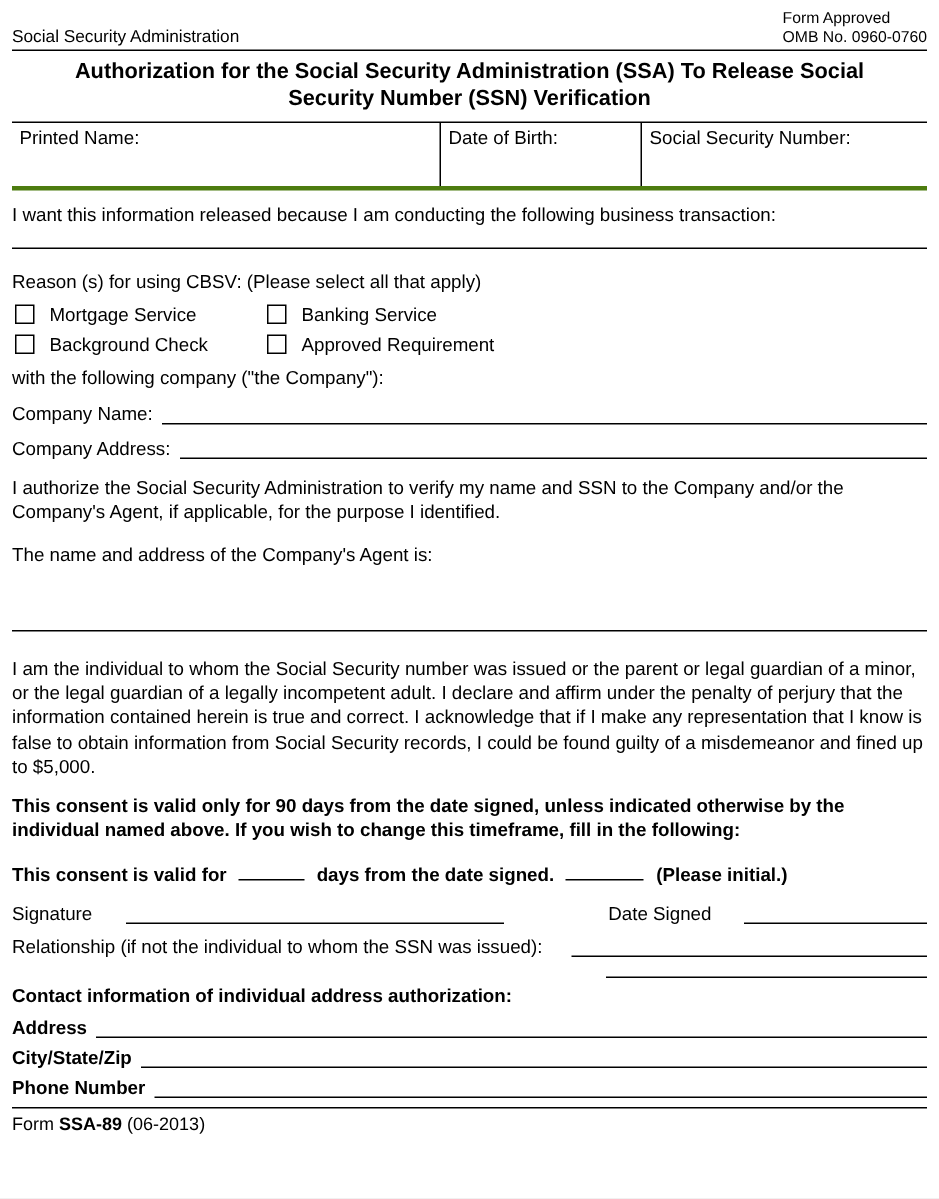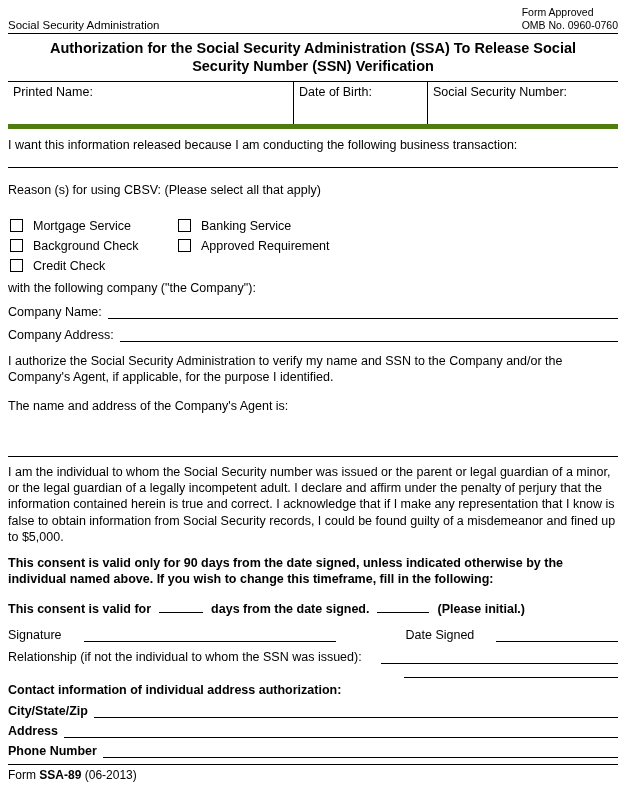--- a/index.html
+++ b/index.html
@@ -9,43 +9,43 @@
     background:#ffffff; color:#000;
     font-family:"Liberation Sans", sans-serif;
     overflow:hidden;
   }
   .hdr { display:flex; justify-content:space-between; align-items:flex-end;
          border-bottom:1px solid #000; padding-bottom:2px; }
   .hdr-left { font-size:11.5px; }
   .hdr-right { font-size:10.5px; line-height:1.2; }
   .title { font-size:14.5px; font-weight:bold; text-align:center;
            padding:5px 22px 6px; line-height:1.25; margin:0; }
-  .id-row { display:flex; border-top:1px solid #000; border-bottom:5px solid #4d7c0f; }
+  .id-row { display:flex; border-top:1px solid #000; border-bottom:3px solid #4d7c0f; }
   .id-cell { height:42px; box-sizing:border-box; padding:3px 5px;
              font-size:12.5px; border-right:1px solid #000; }
   .id-cell:last-child { border-right:none; }
   .c1 { width:286px; } .c2 { width:134px; } .c3 { flex:1; }
   .txt { font-size:12.5px; line-height:1.3; }
   .b { font-weight:bold; }
   .mt-release { margin-top:8px; }
   .write-line { height:13px; border-bottom:1px solid #000; }
   .mt-reason { margin-top:14px; }
   .reasons-grid { display:grid; grid-template-columns:168px 240px;
-                  row-gap:6px; margin-top:21px; margin-left:2px; }
+                  row-gap:6px; margin-top:7px; margin-left:2px; }
   .reason { display:flex; align-items:center; font-size:12.5px; }
   .cb { width:11px; height:11px; border:1px solid #000; margin-right:10px;
         flex:none; display:inline-block; background:#fff; }
   .mt-intro { margin-top:7px; }
   .field-row { display:flex; margin-top:9px; font-size:12.5px; }
   .fill { flex:1; border-bottom:1px solid #000; height:13px; margin-left:6px; }
   .fill-fixed { width:252px; flex:none; }
   .mt-auth { margin-top:11px; }
   .mt-agent { margin-top:12px; }
   .agent-area { height:42px; border-bottom:1px solid #000; }
-  .mt-decl { margin-top:7px; }
+  .mt-decl { margin-top:17px; }
   .mt-notice { margin-top:10px; }
   .consent-row { margin-top:12px; font-size:12.5px; }
   .blank { display:inline-block; border-bottom:1px solid #000; height:12px;
            vertical-align:baseline; margin:0 8px; }
   .blank-days { width:44px; } .blank-init { width:52px; }
   .sig-row { display:flex; align-items:flex-end; margin-top:12px; font-size:12.5px;gap:16px; }
   .sig-gap { margin-left:16px;padding-left:38px; }
   .rel-row { margin-top:8px;gap:13px; }
   .rel-cont { display:flex; }
   .rel-spacer { width:396px; flex:none; }
@@ -95,24 +95,20 @@
       <span>Banking Service</span>
     </div>
     <div class="reason">
       <span class="cb"></span>
       <span>Background Check</span>
     </div>
     <div class="reason">
       <span class="cb"></span>
       <span>Approved Requirement</span>
     </div>
-    <div class="reason">
-      <span class="cb"></span>
-      <span>Credit Check</span>
-    </div>
   </div>
 
   <div class="txt mt-intro">with the following company ("the Company"):</div>
   <div class="field-row">
     <span>Company Name:</span>
     <span class="fill"></span>
   </div>
   <div class="field-row">
     <span>Company Address:</span>
     <span class="fill"></span>
@@ -142,25 +138,25 @@
     <span>Relationship (if not the individual to whom the SSN was issued):</span>
     <span class="fill"></span>
   </div>
   <div class="rel-cont">
     <span class="rel-spacer"></span>
     <span class="rel-line2"></span>
   </div>
 
   <div class="txt b contact-heading">Contact information of individual address authorization:</div>
   <div class="field-row b contact-row">
-    <span>City/State/Zip</span>
+    <span>Address</span>
     <span class="fill"></span>
   </div>
   <div class="field-row b contact-row">
-    <span>Address</span>
+    <span>City/State/Zip</span>
     <span class="fill"></span>
   </div>
   <div class="field-row b contact-row">
     <span>Phone Number</span>
     <span class="fill"></span>
   </div>
 
   <div class="footer">
     <span>Form</span>
     <span class="b">SSA-89</span>

